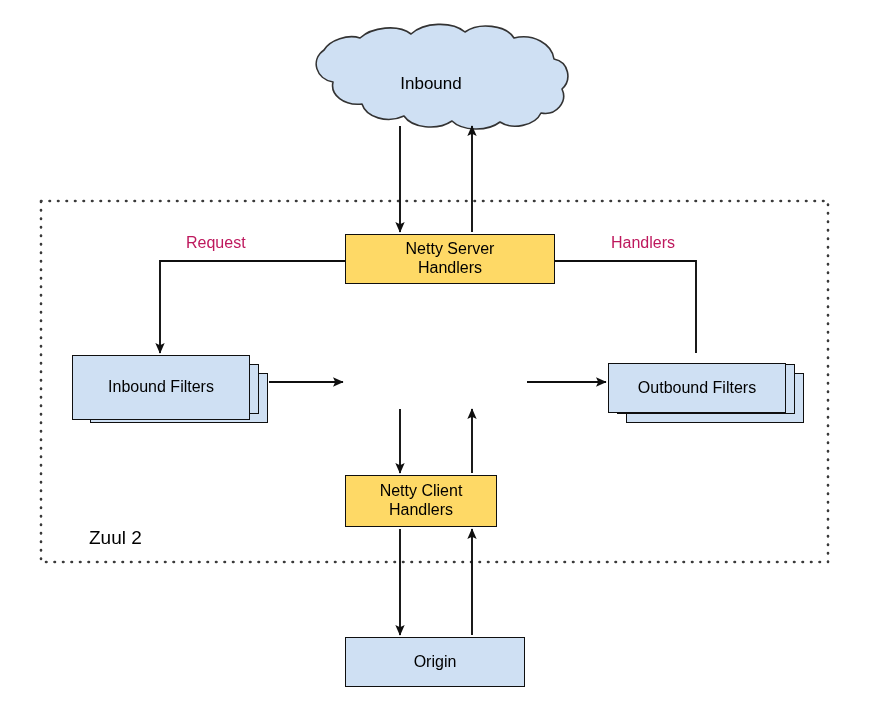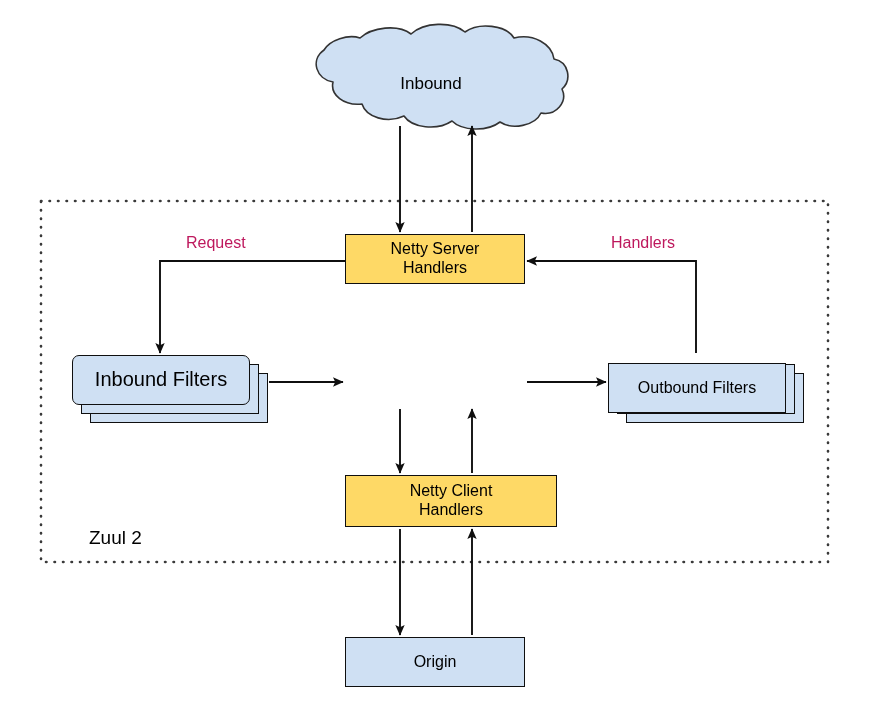--- a/index.html
+++ b/index.html
@@ -113,37 +113,37 @@
 
     <line x1="400" y1="409" x2="400" y2="473" stroke="#0f0f0f" stroke-width="1.9" marker-end="url(#arrowhead)"></line>
     <line x1="472" y1="473" x2="472" y2="409" stroke="#0f0f0f" stroke-width="1.9" marker-end="url(#arrowhead)"></line>
 
     <line x1="400" y1="529" x2="400" y2="635" stroke="#0f0f0f" stroke-width="1.9" marker-end="url(#arrowhead)"></line>
     <line x1="472" y1="635" x2="472" y2="529" stroke="#0f0f0f" stroke-width="1.9" marker-end="url(#arrowhead)"></line>
   </svg>
 
   <div class="cloud-label" style="left:297px; top:74px; width:268px; font-size:17px;">Inbound</div>
 
-  <div class="node node-yellow" style="left:345px; top:234px; width:180px; height:50px; font-size:16px;">Netty Server
+  <div class="node node-yellow" style="left:345px; top:234px; width:210px; height:50px; font-size:16px;">Netty Server
 Handlers</div>
 
   <div>
     <div class="stack-shadow" style="left:90px; top:373px; width:178px; height:50px;"></div>
     <div class="stack-shadow" style="left:81px; top:364px; width:178px; height:50px;"></div>
-    <div class="node node-blue" style="left:72px; top:355px; width:178px; height:50px; font-size:20px;border-radius:7px;">Inbound Filters</div>
+    <div class="node node-blue" style="left:72px; top:355px; width:178px; height:65px; font-size:16px;">Inbound Filters</div>
   </div>
 
 
   <div>
     <div class="stack-shadow" style="left:626px; top:373px; width:178px; height:50px;"></div>
     <div class="stack-shadow" style="left:617px; top:364px; width:178px; height:50px;"></div>
     <div class="node node-blue" style="left:608px; top:355px; width:178px; height:50px; font-size:16px;margin-top:8px;">Outbound Filters</div>
   </div>
 
-  <div class="node node-yellow" style="left:345px; top:475px; width:212px; height:52px; font-size:16px;">Netty Client
+  <div class="node node-yellow" style="left:345px; top:475px; width:152px; height:52px; font-size:16px;">Netty Client
 Handlers</div>
 
   <div class="node node-blue" style="left:345px; top:637px; width:180px; height:50px; font-size:16px;">Origin</div>
 
   <div class="edge-label" style="left:186px; top:234px; font-size:16px;">Request</div>
 
   <div class="edge-label" style="left:611px; top:234px; font-size:16px;">Handlers</div>
 
   <div class="zone-label" style="left:66px; top:527px; font-size:19px;margin-left:23px;">Zuul 2</div>
 

